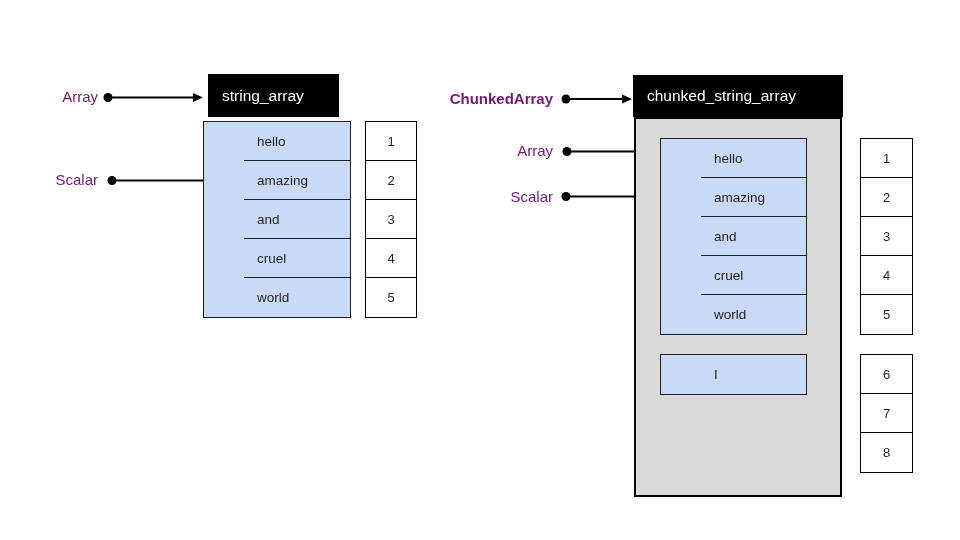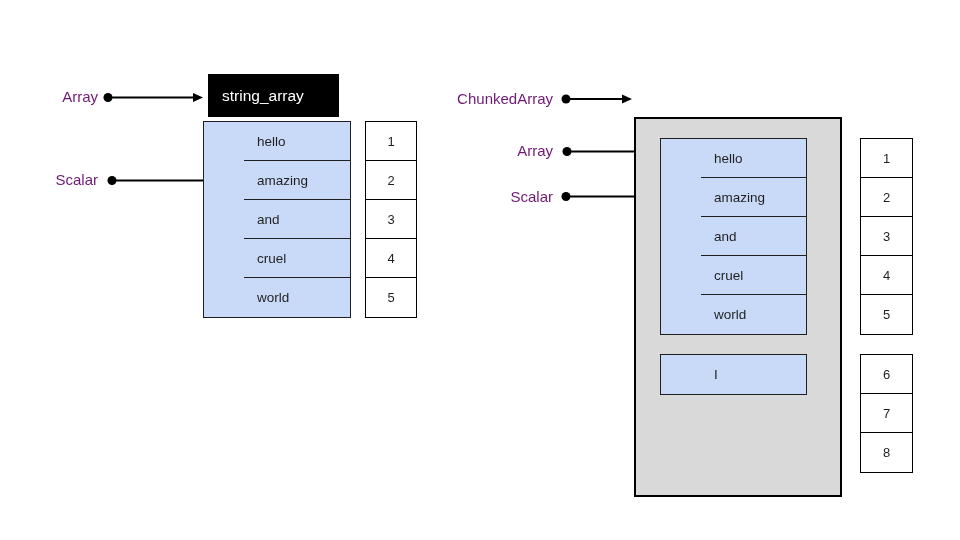--- a/index.html
+++ b/index.html
@@ -120,24 +120,25 @@
   </div>
 
   <div class="index-stack" style="left:365px; top:121px; width:52px;">
     <div class="index-cell">1</div>
     <div class="index-cell">2</div>
     <div class="index-cell">3</div>
     <div class="index-cell">4</div>
     <div class="index-cell">5</div>
   </div>
 
-  <div class="pointer-label" style="left:433px; top:90px; width:120px;">ChunkedArray</div>
+  <div class="pointer-label" style="left:433px; top:90px; width:120px;font-weight:bold;">ChunkedArray</div>
   <div class="pointer-label" style="left:473px; top:142px; width:80px;">Array</div>
   <div class="pointer-label" style="left:473px; top:188px; width:80px;">Scalar</div>
 
+  <div class="header-box" style="left:633px; top:75px; width:210px; height:42px;">chunked_string_array</div>
 
   <div class="chunk-container" style="left:634px; top:117px; width:208px; height:380px;"></div>
 
   <div class="cell-stack" style="left:660px; top:138px; width:147px;">
     <div class="cell">hello</div>
     <div class="cell">amazing</div>
     <div class="cell">and</div>
     <div class="cell">cruel</div>
     <div class="cell">world</div>
   </div>

